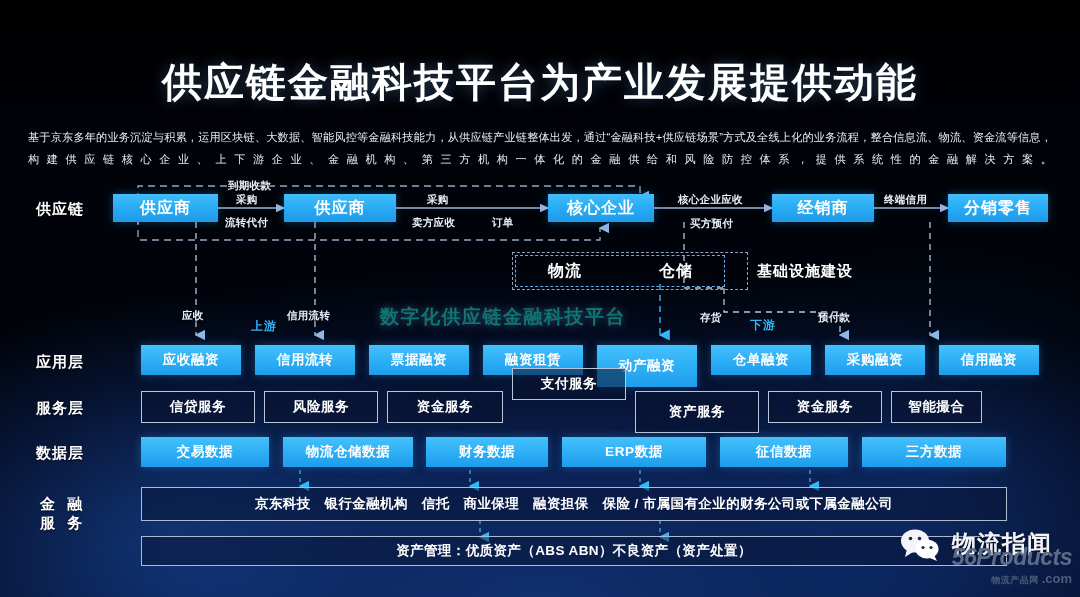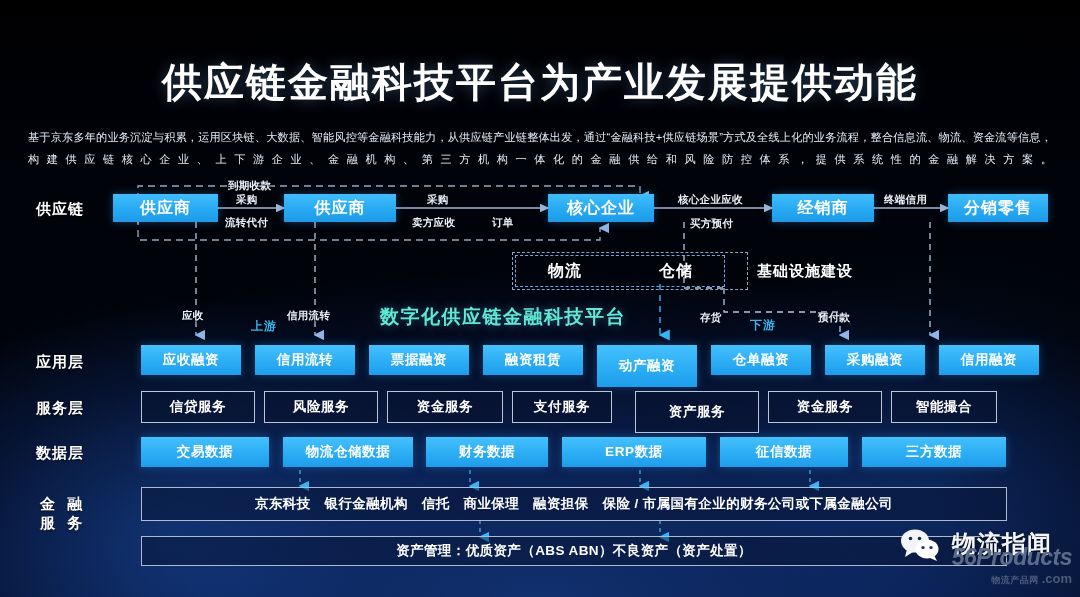--- a/index.html
+++ b/index.html
@@ -120,21 +120,21 @@
     border: 1.4px solid #aebacd;
     font-size: 13.5px;
     color: #ffffff;
     letter-spacing: 0.4px;
     font-weight: bold;
   }
 
   
   .platform-title {
     position: absolute;
-    color: #5eead4;
+    color: #0f766e;
     font-weight: bold;
     font-size: 19px;
     letter-spacing: 1.5px;
     white-space: nowrap;
     text-shadow: 0 0 10px rgba(120,190,255,0.4);
   }
 
   
   .dashed-box {
     position: absolute;
@@ -314,24 +314,24 @@
   <div class="chip chip-app" style="left:483px;  top:345px; width:100px; height:30px;">融资租赁</div>
   <div class="chip chip-app" style="left:597px;  top:345px; width:100px; height:42px;">动产融资</div>
   <div class="chip chip-app" style="left:711px;  top:345px; width:100px; height:30px;">仓单融资</div>
   <div class="chip chip-app" style="left:825px;  top:345px; width:100px; height:30px;">采购融资</div>
   <div class="chip chip-app" style="left:939px;  top:345px; width:100px; height:30px;">信用融资</div>
 
   <div class="rowlabel" style="left:36px; top:399px;">服务层</div>
   <div class="chip chip-outline" style="left:141px; top:391px; width:114px; height:32px;">信贷服务</div>
   <div class="chip chip-outline" style="left:264px; top:391px; width:114px; height:32px;">风险服务</div>
   <div class="chip chip-outline" style="left:387px; top:391px; width:116px; height:32px;">资金服务</div>
-  <div class="chip chip-outline" style="left:512px; top:391px; width:100px; height:32px;">支付服务</div>
+  <div class="chip chip-outline" style="left:512px; top:368px; width:114px; height:32px;">支付服务</div>
   <div class="chip chip-outline" style="left:635px; top:391px; width:124px; height:42px;">资产服务</div>
   <div class="chip chip-outline" style="left:768px; top:391px; width:114px; height:32px;">资金服务</div>
-  <div class="chip chip-outline" style="left:891px; top:391px; width:106px; height:32px;">智能撮合</div>
+  <div class="chip chip-outline" style="left:891px; top:391px; width:91px; height:32px;">智能撮合</div>
 
   <div class="rowlabel" style="left:36px; top:444px;">数据层</div>
   <div class="chip chip-data" style="left:283px; top:437px; width:130px; height:30px;">物流仓储数据</div>
   <div class="chip chip-data" style="left:141px; top:437px; width:128px; height:30px;">交易数据</div>
   <div class="chip chip-data" style="left:426px; top:437px; width:122px; height:30px;">财务数据</div>
   <div class="chip chip-data" style="left:562px; top:437px; width:144px; height:30px;">ERP数据</div>
   <div class="chip chip-data" style="left:720px; top:437px; width:128px; height:30px;">征信数据</div>
   <div class="chip chip-data" style="left:862px; top:437px; width:144px; height:30px;">三方数据</div>
 
   <div class="rowlabel two-line" style="left:40px; top:494px;">

